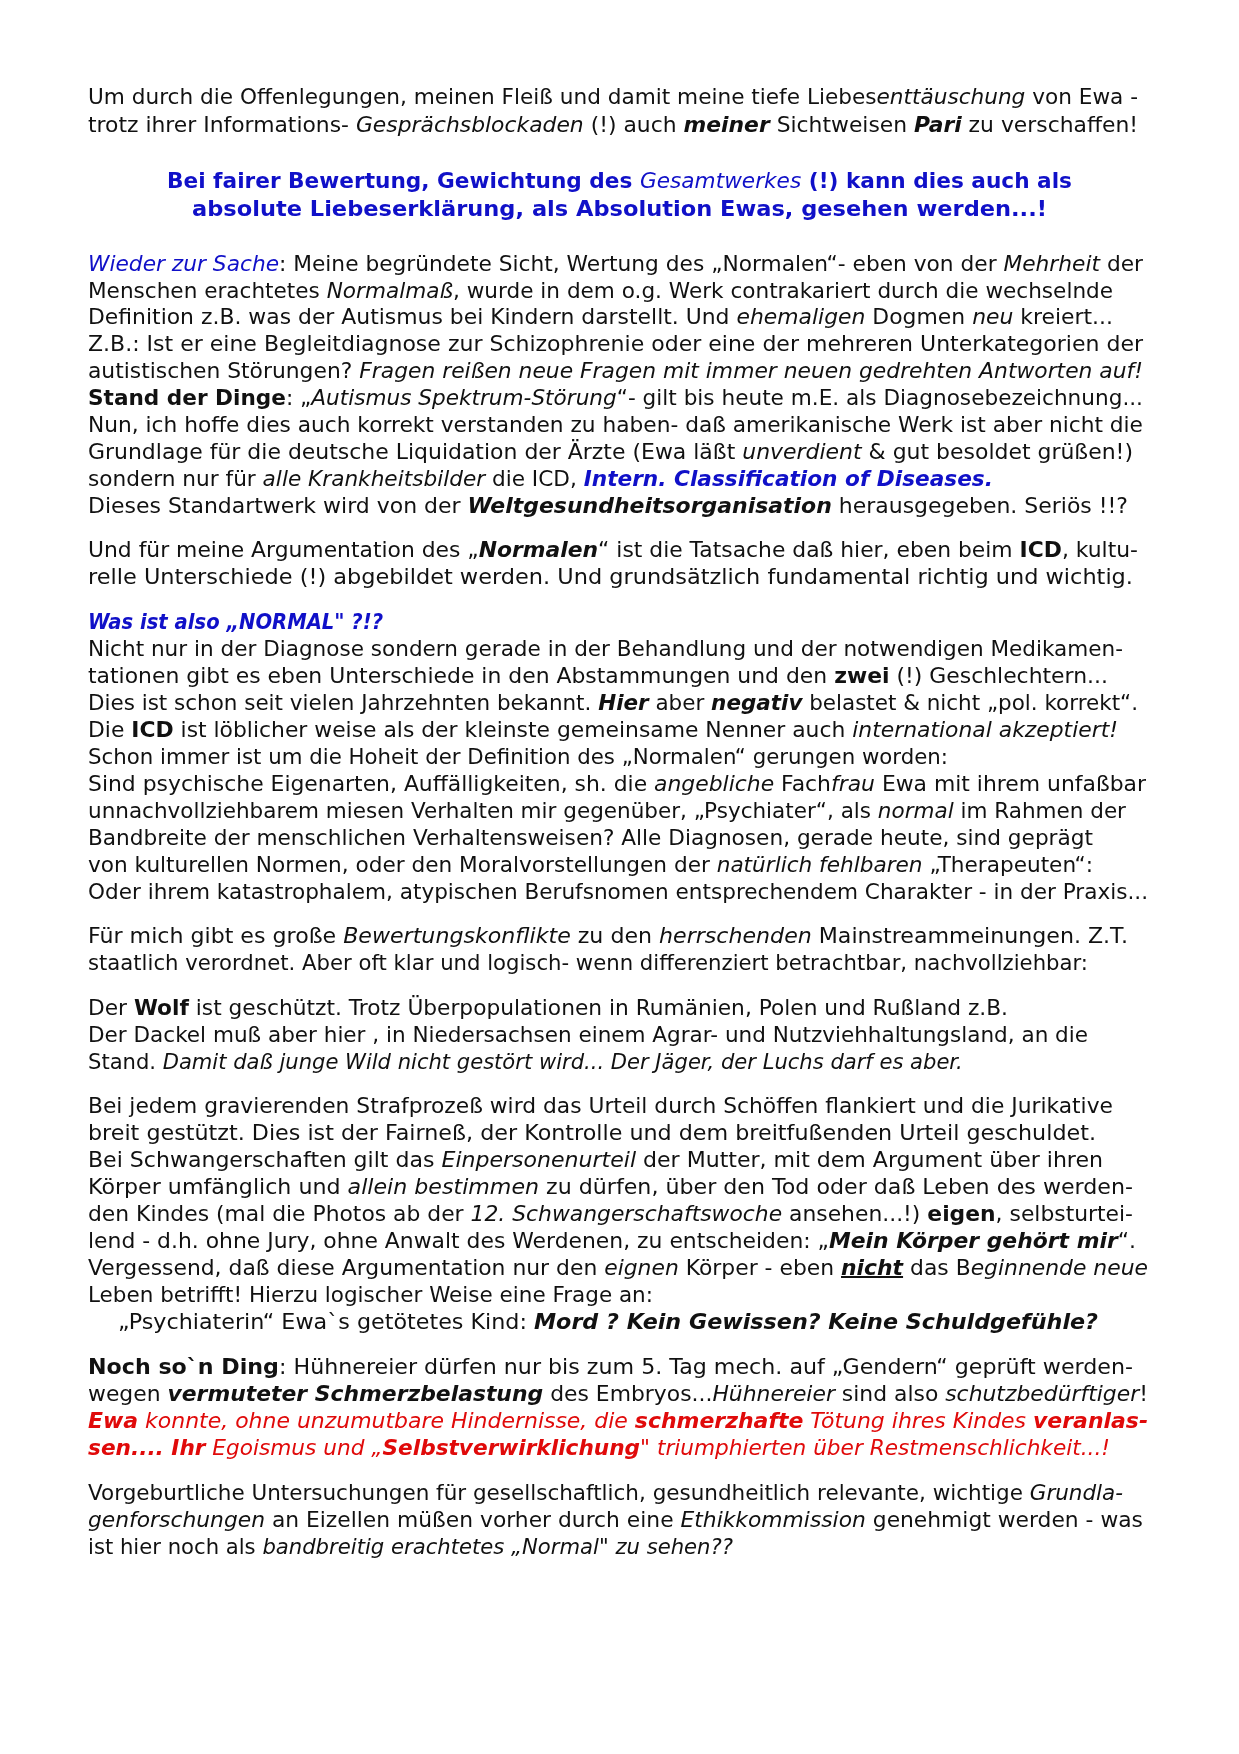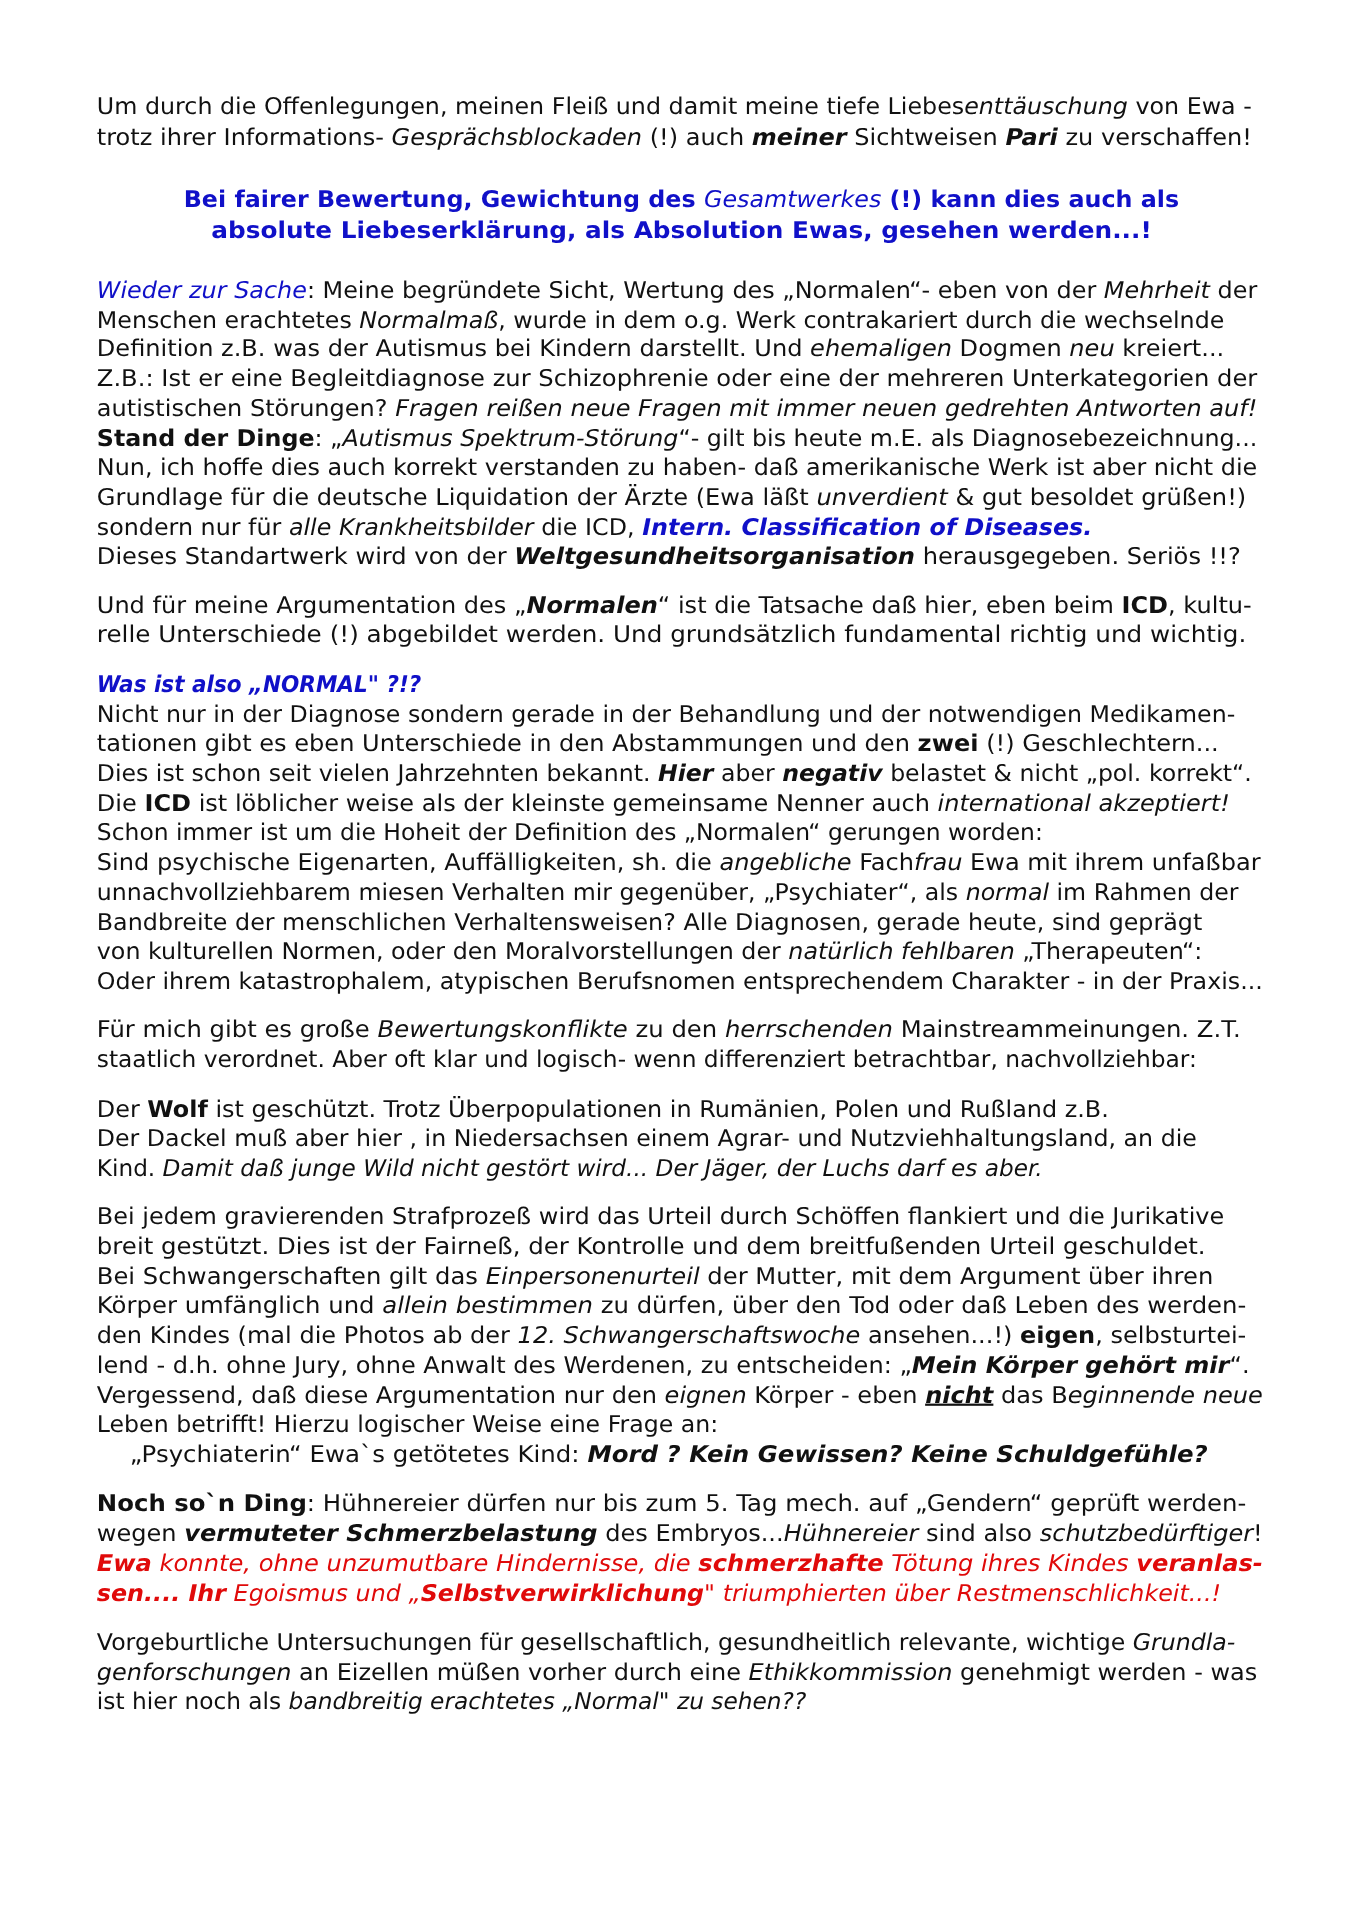--- a/index.html
+++ b/index.html
@@ -46,21 +46,21 @@
   <div class="line" style="top: 697px; transform: scaleX(1.0141);"><span>Schon immer ist um die Hoheit der Definition des „Normalen“ gerungen worden:</span></div>
   <div class="line" style="top: 724px; transform: scaleX(1.0417);"><span>Sind psychische Eigenarten, Auffälligkeiten, sh. die </span><span class="i">angebliche</span><span>  Fach</span><span class="i">frau</span><span>  Ewa mit ihrem unfaßbar</span></div>
   <div class="line" style="top: 751px; transform: scaleX(1.0246);"><span>unnachvollziehbarem miesen Verhalten mir gegenüber, „Psychiater“, als </span><span class="i">normal</span><span> im Rahmen der</span></div>
   <div class="line" style="top: 778px; transform: scaleX(1.03);"><span>Bandbreite der menschlichen Verhaltensweisen? Alle Diagnosen, gerade heute, sind geprägt</span></div>
   <div class="line" style="top: 805px; transform: scaleX(1.0289);"><span>von kulturellen Normen, oder den Moralvorstellungen der </span><span class="i">natürlich fehlbaren</span><span> „Therapeuten“:</span></div>
   <div class="line" style="top: 832px; transform: scaleX(1.0272);"><span>Oder ihrem katastrophalem, atypischen Berufsnomen entsprechendem Charakter - in der Praxis...</span></div>
   <div class="line" style="top: 876px; transform: scaleX(1.0524);"><span>Für mich gibt es große </span><span class="i">Bewertungskonflikte</span><span>  zu den </span><span class="i">herrschenden</span><span>  Mainstreammeinungen. Z.T.</span></div>
   <div class="line" style="top: 903px; transform: scaleX(1.009);"><span>staatlich verordnet. Aber oft klar und logisch- wenn differenziert betrachtbar, nachvollziehbar:</span></div>
   <div class="line" style="top: 948px; transform: scaleX(1.0341);"><span>Der </span><span class="b">Wolf</span><span> ist geschützt. Trotz Überpopulationen in Rumänien, Polen und Rußland z.B.</span></div>
   <div class="line" style="top: 975px; transform: scaleX(1.0253);"><span>Der Dackel muß aber hier , in Niedersachsen einem Agrar- und Nutzviehhaltungsland, an die</span></div>
-  <div class="line" style="top: 1002px; transform: scaleX(1.0035);"><span>Kind. </span><span class="i">Damit daß junge Wild nicht gestört wird... Der Jäger, der Luchs darf es aber.</span></div>
+  <div class="line" style="top: 1002px; transform: scaleX(1.0035);"><span>Stand. </span><span class="i">Damit daß junge Wild nicht gestört wird... Der Jäger, der Luchs darf es aber.</span></div>
   <div class="line" style="top: 1046px; transform: scaleX(1.0375);"><span>Bei jedem gravierenden Strafprozeß wird das Urteil durch Schöffen flankiert und die Jurikative</span></div>
   <div class="line" style="top: 1073px; transform: scaleX(1.0586);"><span>breit gestützt. Dies ist der Fairneß, der Kontrolle und dem breitfußenden Urteil geschuldet.</span></div>
   <div class="line" style="top: 1100px; transform: scaleX(1.0495);"><span>Bei Schwangerschaften gilt das </span><span class="i">Einpersonenurteil</span><span> der Mutter, mit dem Argument über ihren</span></div>
   <div class="line" style="top: 1127px; transform: scaleX(1.054);"><span>Körper umfänglich und </span><span class="i">allein bestimmen</span><span> zu dürfen, über den Tod oder daß Leben des werden-</span></div>
   <div class="line" style="top: 1154px; transform: scaleX(1.0402);"><span>den Kindes (mal die Photos ab der </span><span class="i">12. Schwangerschaftswoche</span><span> ansehen...!) </span><span class="b">eigen</span><span>, selbsturtei-</span></div>
   <div class="line" style="top: 1181px; transform: scaleX(1.0415);"><span>lend - d.h. ohne Jury, ohne Anwalt des Werdenen, zu entscheiden: „</span><span class="b i">Mein Körper gehört mir</span><span>“.</span></div>
   <div class="line" style="top: 1208px; transform: scaleX(1.0411);"><span>Vergessend, daß diese Argumentation nur den </span><span class="i">eignen</span><span>  Körper - eben </span><span class="b i u">nicht</span><span> das B</span><span class="i">eginnende neue</span></div>
   <div class="line" style="top: 1235px; transform: scaleX(1.0235);"><span>Leben betrifft! Hierzu logischer Weise eine Frage an:</span></div>
   <div class="line indent" style="top: 1262px; transform: scaleX(1.0585);"><span>„Psychiaterin“ Ewa`s  getötetes Kind: </span><span class="b i">Mord ? Kein Gewissen? Keine Schuldgefühle?</span></div>
   <div class="line" style="top: 1307px; transform: scaleX(1.055);"><span class="b">Noch so`n Ding</span><span>: Hühnereier dürfen nur bis zum 5. Tag mech. auf „Gendern“ geprüft werden-</span></div>

